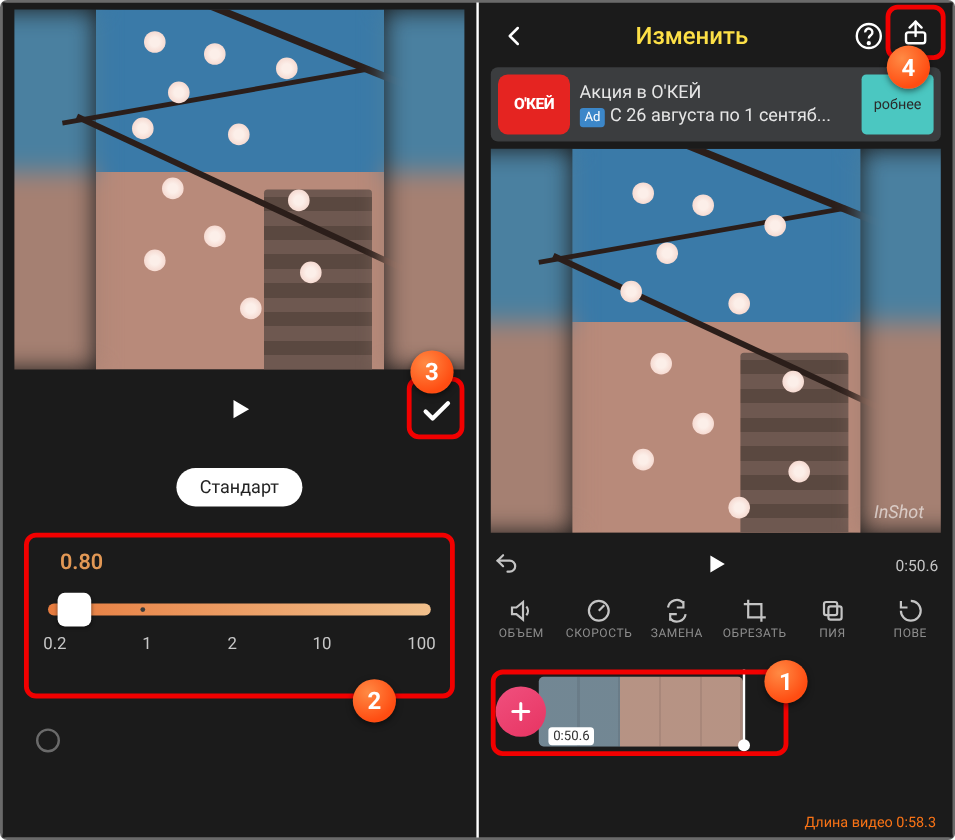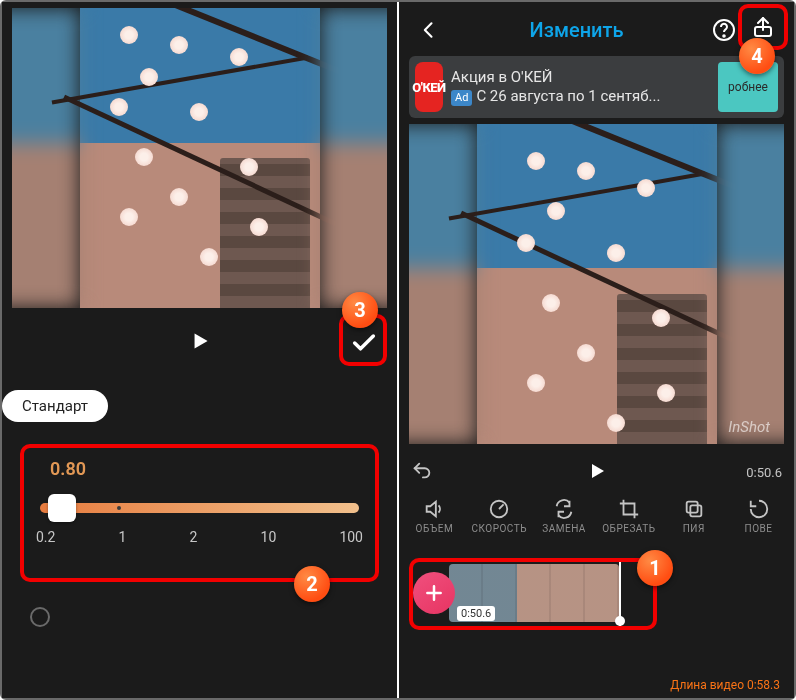--- a/index.html
+++ b/index.html
@@ -96,21 +96,21 @@
     width: 46px; height: 52px;
     display: flex; align-items: center; justify-content: center;
   }
   .confirm-box svg { stroke: #fff; }
 
   .tab-row {
     position: absolute;
     top: 388px;
     left: 0; right: 0;
     display: flex;
-    justify-content: flex-start;
+    justify-content: center;
   }
   .pill {
     padding: 7px 20px;
     border-radius: 18px;
     font-size: 15px;
     color: #c7c7c7;
   }
   .pill.active { background: #fff; color: #222; }
 
   .speed-panel {
@@ -168,21 +168,21 @@
     border: 2px solid #6a6a6a;
     border-radius: 50%;
   }
 
   
   .r-header {
     position: absolute;
     top: 6px; left: 0; right: 0; height: 44px;
     display: flex; align-items: center; justify-content: space-between;
     padding: 0 12px;
-    color: #0ea5e9;
+    color: #fde047;
   }
   .r-title { font-size: 20px; font-weight: 500; }
   .hdr-btn {
     width: 36px; height: 36px;
     display: flex; align-items: center; justify-content: center;
   }
   .share-box {
     position: absolute; right: 6px; top: 2px;
     width: 50px; height: 46px;
     display: flex; align-items: center; justify-content: center;
@@ -192,21 +192,21 @@
     position: absolute;
     top: 54px; left: 10px; right: 10px;
     height: 62px;
     background: #3b3d3f;
     border-radius: 6px;
     display: flex; align-items: center;
     padding: 6px;
     gap: 8px;
   }
   .ad-logo {
-    width: 28px; height: 50px;
+    width: 60px; height: 50px;
     background: #e52421;
     border-radius: 8px;
     display: flex; align-items: center; justify-content: center;
     color: #fff; font-weight: 800; font-size: 13px; letter-spacing: -0.5px;
   }
   .ad-copy { flex: 1; color: #e6e6e6; font-size: 15px; line-height: 1.3; overflow: hidden; }
   .ad-badge {
     display: inline-block;
     background: #3c87c9;
     color: #fff;

